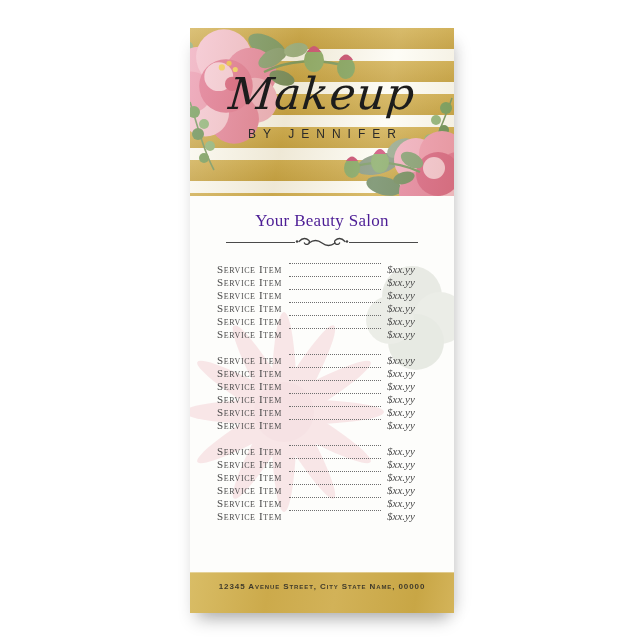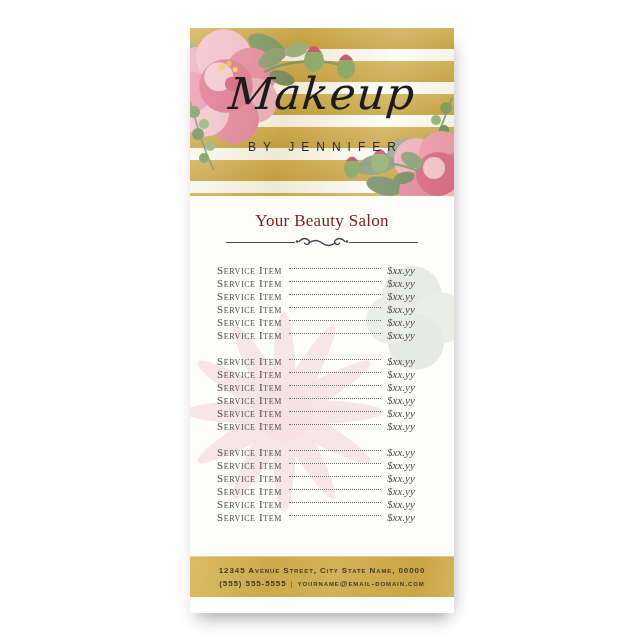--- a/index.html
+++ b/index.html
@@ -27,44 +27,44 @@
     content:"";position:absolute;inset:0;pointer-events:none;
     background:linear-gradient(100deg, rgba(255,255,255,.20), rgba(150,112,25,.14) 38%, rgba(255,255,255,.12) 72%, rgba(150,112,25,.10));
   }
   .fl{position:absolute;filter:blur(.3px);}
   .brand{position:absolute;left:0;top:40px;width:100%;text-align:center;z-index:3;}
   .brand-name{
     font-family:"DejaVu Serif", serif;font-style:italic;font-size:44px;line-height:52px;
     color:#1c1c1c;letter-spacing:1px;transform:skewX(-5deg);
   }
   .brand-byline{
-    margin-top:20px;font-family:"Liberation Sans", sans-serif;font-size:12px;
+    margin-top:7px;font-family:"Liberation Sans", sans-serif;font-size:12px;
     letter-spacing:7px;text-indent:7px;color:#2a2a2a;font-weight:500;
   }
   
   .body{position:absolute;left:0;top:168px;right:0;bottom:41px;overflow:hidden;}
   .watermark{position:absolute;pointer-events:none;}
   .salon-title{
     position:relative;z-index:2;margin-top:13px;text-align:center;
-    font-size:17px;line-height:23px;color:#7f1d1d;letter-spacing:.3px;
+    font-size:17px;line-height:23px;color:#4c1d95;letter-spacing:.3px;
   }
   .divider{
     position:relative;z-index:2;margin:3px 36px 0 36px;height:14px;
     display:flex;align-items:center;
   }
   .divider .line{flex:1;height:1px;background:#4a4a4a;}
   .price-list{position:relative;z-index:2;margin-top:14px;padding:0 30px 0 27px;}
   .group + .group{margin-top:13px;}
-  .row{display:flex;align-items:center;height:13px;font-size:11px;color:var(--list-text);}
+  .row{display:flex;align-items:flex-start;height:13px;font-size:11px;color:var(--list-text);}
   .svc{font-variant:small-caps;letter-spacing:.6px;white-space:nowrap;}
   .dots{flex:1;border-bottom:1.6px dotted #6e6e6e;margin:0 6px 3px 7px;}
   .price{width:37px;text-align:left;white-space:nowrap;font-style:italic;}
   
   .footer{
-    position:absolute;left:0;bottom:16px;width:100%;height:41px;z-index:4;
+    position:absolute;left:0;bottom:0;width:100%;height:41px;z-index:4;
     background:linear-gradient(100deg,#d9bd66,#ccaa4b 30%,var(--footer-gold) 55%,#c8a645 85%,#d4b45a);
     text-align:center;font-family:"Liberation Sans", sans-serif;color:#403b2b;
     box-shadow:inset 0 1px 0 rgba(255,255,255,.35);
   }
   .footer-line{font-size:8px;line-height:13px;letter-spacing:.9px;font-variant:small-caps;font-weight:600;}
   .footer-line.first{padding-top:8px;}
   .sep{color:#6b6550;padding:0 4px;font-weight:400;}
 </style>
 </head>
 <body>
@@ -289,17 +289,14 @@
             <span class="svc">Service Item</span>
             <span class="dots"></span>
             <span class="price">$xx.yy</span>
           </div>
         </div>
       </div>
   </div>
 
   <div class="footer">
     <div class="footer-line first">12345 Avenue Street, City State Name, 00000</div>
-    <div class="footer-line">
-      <span>(555) 555-5555</span><span class="sep">|</span><span>yourname@email-domain.com</span>
-    </div>
   </div>
 </div>
 
 </body></html>

